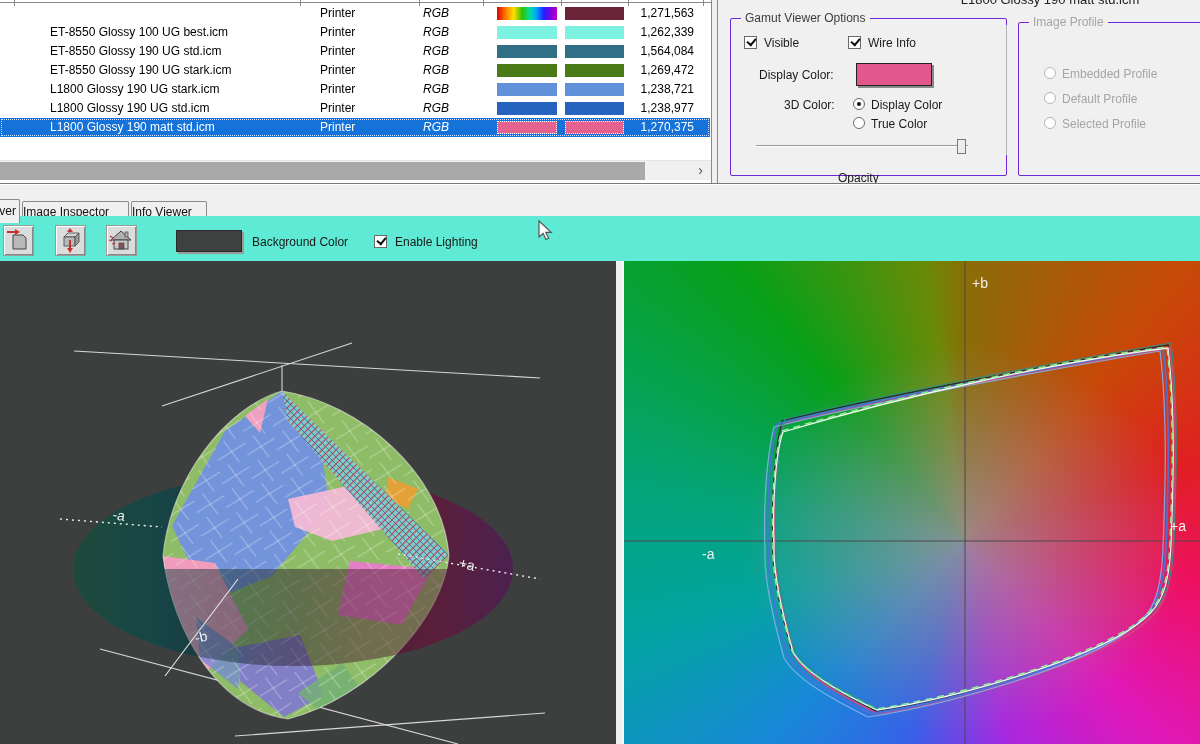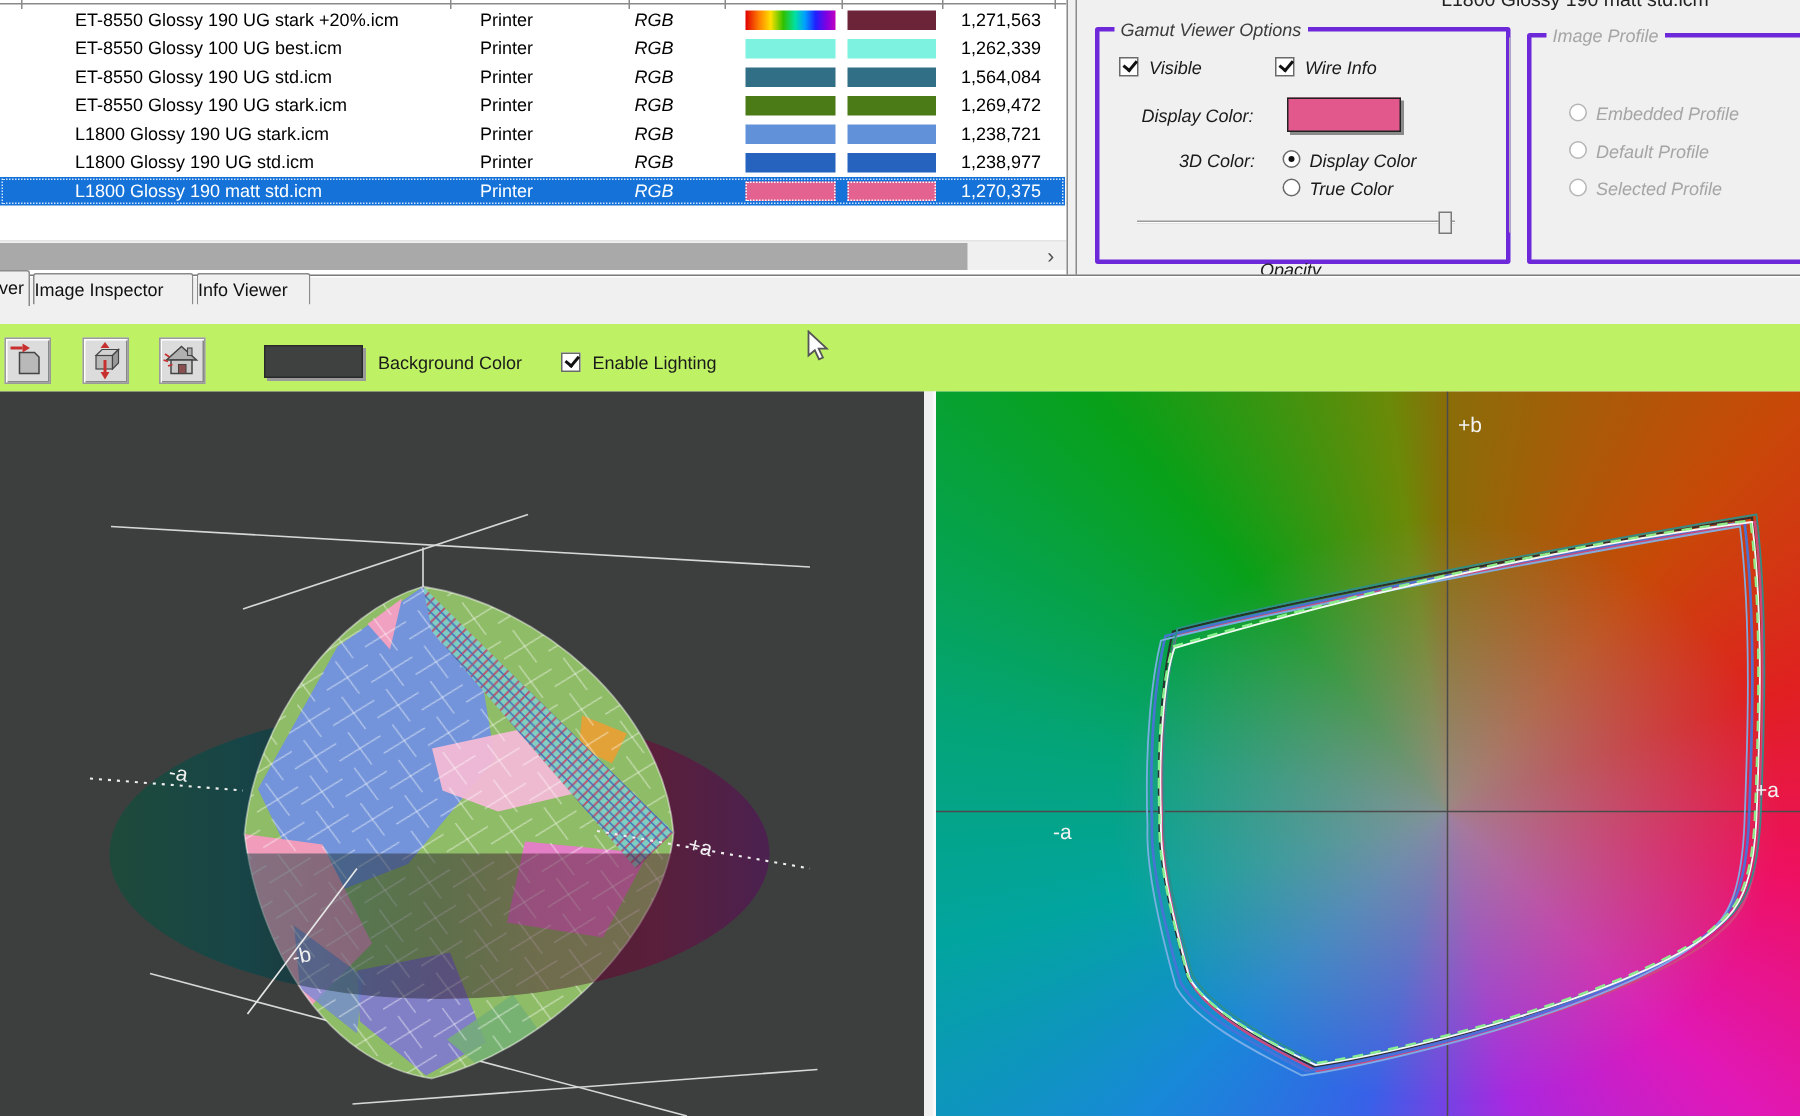--- a/index.html
+++ b/index.html
@@ -33,53 +33,53 @@
   #left-scroll .sbtn { right:0; }
 
   
   #v-split { left:711px; top:0; width:7px; height:183px; background:#f0f0f0; border-left:1px solid #8a8a8a; border-right:1px solid #8a8a8a; }
   #top-bottom-line { left:0; top:183px; width:1200px; height:1px; background:#7a7a7a; }
   #top-bottom-hl { left:0; top:184px; width:1200px; height:1px; background:#fff; }
 
   
   #top-right-pane { left:718px; top:0; width:482px; height:183px; background:#f0f0f0; overflow:hidden; }
   #profile-title { left:142px; top:-8px; width:380px; height:16px; font-size:13px; color:#222; text-align:center; overflow:hidden; }
-  .groupbox { position:absolute; border:3px solid #6d28d9; border-radius:2px;font-style:italic; }
+  .groupbox { position:absolute; border:1px solid #6d28d9; border-radius:2px; }
   .gb-title { position:absolute; top:-8px; left:10px; background:#f0f0f0; padding:0 4px; font-size:12px; color:#3c3c3c; }
   #gb-gamut { left:12px; top:18px; width:277px; height:158px; }
   #gb-image { left:300px; top:22px; width:400px; height:154px; }
   #gb-image .gb-title, #gb-image .lbl { color:#a5a5a5; }
   .lbl { position:absolute; font-size:12px; color:#1a1a1a; white-space:nowrap; }
   .chk { position:absolute; width:13px; height:13px; background:#fff; border:1px solid #6a6a6a; }
   .chk.on::after { content:""; position:absolute; left:2px; top:1px; width:7px; height:4px;
                    border-left:2px solid #111; border-bottom:2px solid #111; transform:rotate(-50deg); }
   .radio { position:absolute; width:12px; height:12px; border:1px solid #6a6a6a; border-radius:50%; background:#fff; }
   .radio.on::after { content:""; position:absolute; left:3px; top:3px; width:4px; height:4px; border-radius:50%; background:#111; }
   .radio.disabled { border-color:#b5b5b5; }
   #display-color-swatch { left:125px; top:44px; width:76px; height:23px; border:1px solid #222;
                           box-shadow:2px 2px 0 #8a8a8a; }
   #opacity-slider { left:25px; top:120px; width:212px; height:14px; }
   #opacity-groove { position:absolute; left:0; top:6px; width:100%; height:2px; background:#9a9a9a; border-bottom:1px solid #fff; }
   #opacity-thumb { position:absolute; right:2px; top:0; width:9px; height:15px; background:#ececec; border:1px solid #7a7a7a; }
   #opacity-lbl { left:107px; top:132px;margin-top:20px; }
   #gb-vline { left:288px; top:25px; width:1px; height:130px; background:#b4b4b4; }
 
   
-  #tabstrip { left:0; top:180px; width:1200px; height:24px; }
+  #tabstrip { left:0; top:199px; width:1200px; height:24px; }
   #tab-underline { left:0; top:215px; width:1200px; height:1px; background:#b4b4b4; }
   .tab { position:absolute; background:#f0f0f0; border:1px solid #8a8a8a; border-bottom:none;
          border-radius:2px 2px 0 0; font-size:12px; color:#111; text-align:left; overflow:hidden; }
   .tab.sel { top:0; height:24px; z-index:2; }
   .tab:not(.sel) { top:2px; height:21px; line-height:21px; }
   #tab-0 { left:-6px; width:26px; line-height:22px; text-align:right; padding-right:3px; }
   #tab-1 { left:22px; width:107px; }
   #tab-2 { left:131px; width:76px; }
 
   
-  #toolbar { left:0; top:216px; width:1200px; height:45px; background:#bef264; }
+  #toolbar { left:0; top:216px; width:1200px; height:45px; background:#5eead4; }
   .tbtn { position:absolute; top:9px; width:31px; height:31px; background:#dcdcdc; border:1px solid #9a9a9a;
           box-shadow:inset 1px 1px 0 #fff, inset -1px -1px 0 #888; }
   #bg-color-swatch { left:176px; top:14px; width:66px; height:22px; border:1px solid #2a2a2a; box-shadow:2px 2px 0 #9a9a9a; }
   #bg-color-lbl { left:252px; top:19px; }
   #lighting-chk { left:374px; top:19px; }
   #lighting-lbl { left:395px; top:19px; }
 
   
   #viewer3d { left:0; top:261px; width:616px; height:483px; background:#3d3f3f; }
   #viewer-gap { left:616px; top:261px; width:8px; height:483px; background:#f0f0f0; border-right:2px solid #fafafa; }
@@ -102,21 +102,20 @@
   <div class="abs" id="hdr-line"></div>
   <div class="abs hdr-tick" style="left:14px"></div>
   <div class="abs hdr-tick" style="left:300px"></div>
   <div class="abs hdr-tick" style="left:419px"></div>
   <div class="abs hdr-tick" style="left:483px"></div>
   <div class="abs hdr-tick" style="left:561px"></div>
   <div class="abs hdr-tick" style="left:628px"></div>
   <div class="abs hdr-tick" style="left:703px"></div>
 
   <div class="abs trow" style="top:4px">
-    <span class="cell c-name">ET-8550 Glossy 190 UG stark +20%.icm</span>
     <span class="cell c-dev">Printer</span>
     <span class="cell c-space">RGB</span>
     <span class="swatch sw1 rainbow-swatch"></span>
     <span class="swatch sw2" style="background: rgb(107, 36, 56);"></span>
     <span class="cell c-count">1,271,563</span>
   </div>
   <div class="abs trow" style="top:23px">
     <span class="cell c-name">ET-8550 Glossy 100 UG best.icm</span>
     <span class="cell c-dev">Printer</span>
     <span class="cell c-space">RGB</span>

